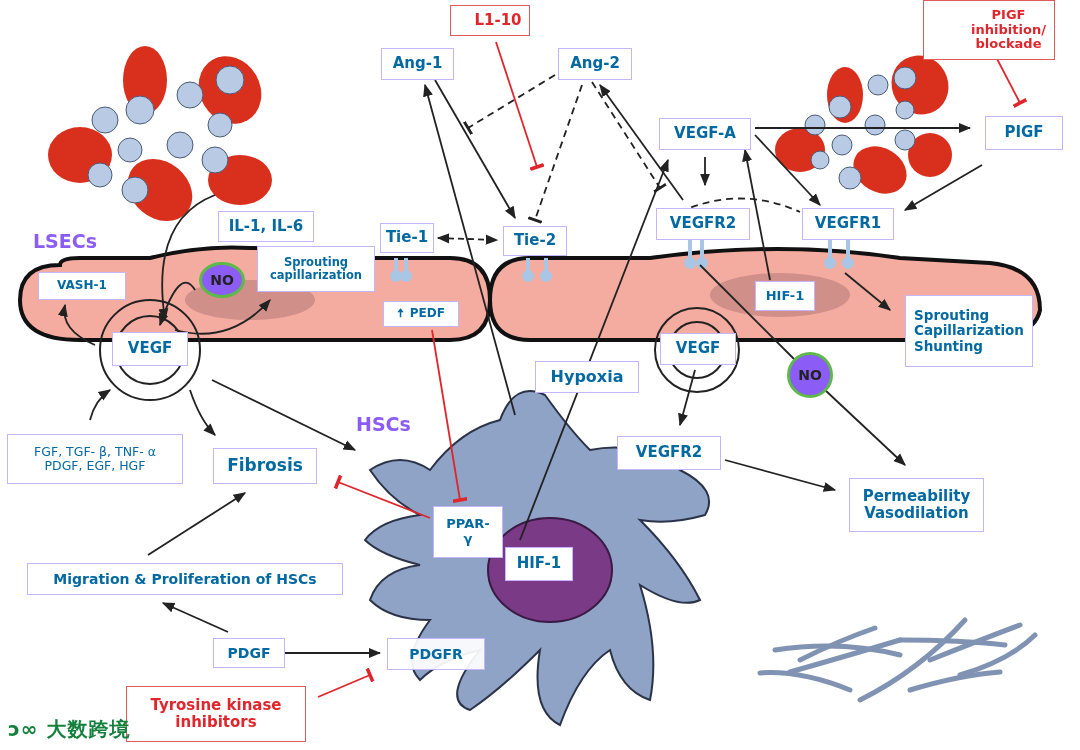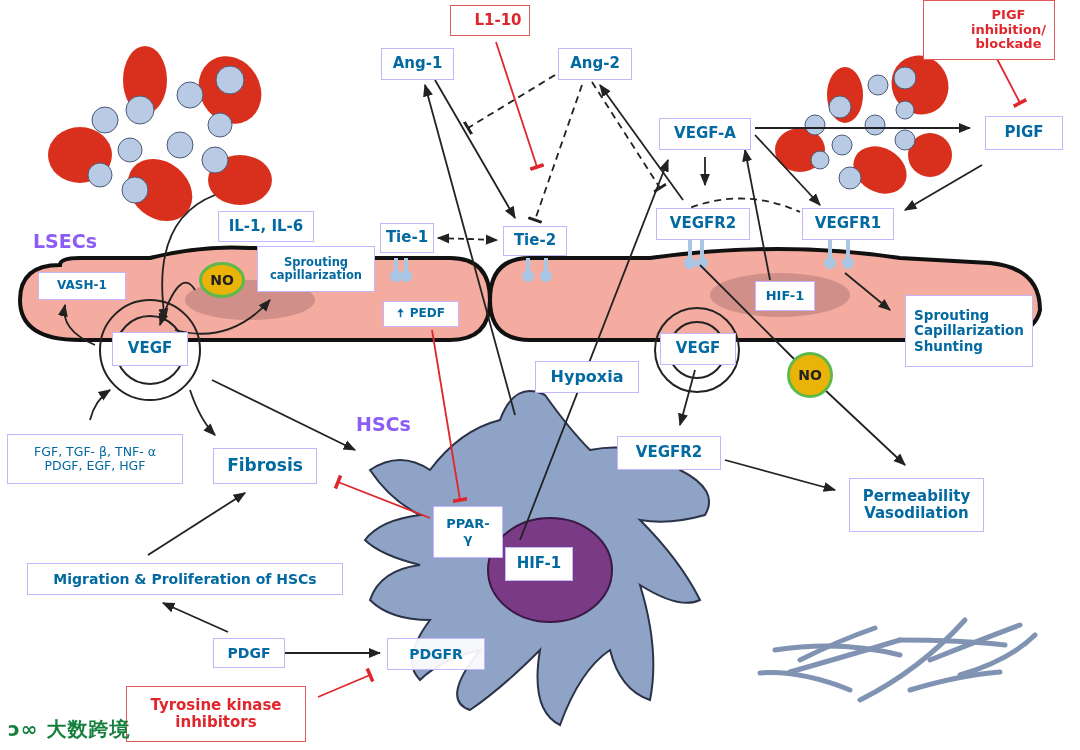--- a/index.html
+++ b/index.html
@@ -1,21 +1,21 @@
 <!DOCTYPE html>
 <html><head>
 <meta charset="utf-8">
 <style>
   html,body{margin:0;padding:0;background:#fff;}
   body{width:1080px;height:750px;position:relative;overflow:hidden;font-family:"DejaVu Sans",sans-serif;}
   #diagram{position:absolute;left:0;top:0;}
   .box{position:absolute;background:#fff;border:1px solid #c4b5fd;box-sizing:border-box;color:#0369a1;font-weight:bold;display:flex;align-items:center;justify-content:center;text-align:center;line-height:1.15;white-space:pre-line;}
   .red{border:1.5px solid #e05a5a;color:#e0262d;}
   .lbl{position:absolute;font-weight:bold;color:#8b5cf6;}
-  .circ{position:absolute;border-radius:50%;border:3px solid #5fb94a;background:#eab308;font-weight:bold;color:#222;display:flex;align-items:center;justify-content:center;box-sizing:border-box;}
+  .circ{position:absolute;border-radius:50%;border:3px solid #5fb94a;background:#8b5cf6;font-weight:bold;color:#222;display:flex;align-items:center;justify-content:center;box-sizing:border-box;}
   .wm{position:absolute;left:8px;top:716px;color:#15803d;font-size:20px;font-weight:bold;letter-spacing:1px;}
 </style>
 </head>
 <body>
 
 <svg id="diagram" width="1080" height="750" viewBox="0 0 1080 750">
   <defs>
     <marker id="ah" viewBox="0 0 10 10" refX="9" refY="5" markerWidth="7" markerHeight="7" orient="auto-start-reverse">
         <path d="M0,1 L10,5 L0,9 z" fill="#222"></path>
       </marker>

